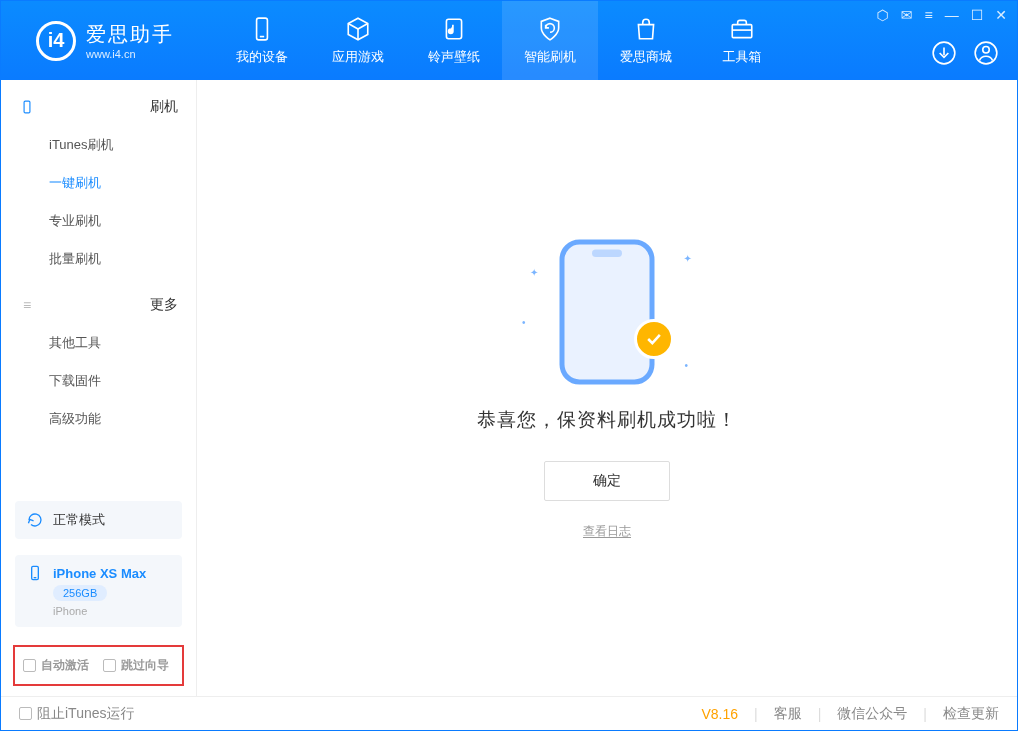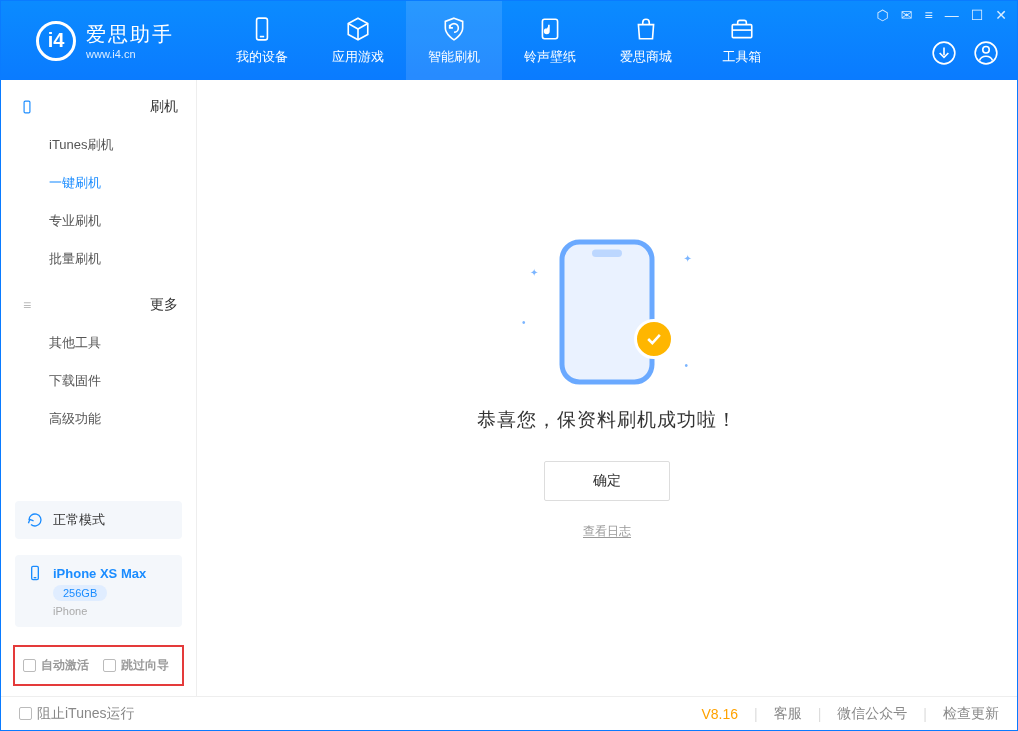--- a/index.html
+++ b/index.html
@@ -234,34 +234,34 @@
       <span>我的设备</span>
     </div>
     <div class="nav-tab">
       <svg viewBox="0 0 24 24" fill="none" stroke="#fff" stroke-width="1.5">
           <path d="M12 2 L21 7 L21 17 L12 22 L3 17 L3 7 Z"></path>
           <path d="M3 7 L12 12 L21 7"></path>
           <path d="M12 12 L12 22"></path>
         </svg>
       <span>应用游戏</span>
     </div>
+    <div class="nav-tab">
+      <svg viewBox="0 0 24 24" fill="none" stroke="#fff" stroke-width="1.5">
+          <rect x="5" y="3" width="14" height="18" rx="2"></rect>
+          <path d="M11 8 L11 14 A2 2 0 1 1 9 12" fill="#fff"></path>
+        </svg>
+      <span>铃声壁纸</span>
+    </div>
     <div class="nav-tab active">
       <svg viewBox="0 0 24 24" fill="none" stroke="#fff" stroke-width="1.5">
           <path d="M12 2 L20 5 V11 C20 17 12 22 12 22 C12 22 4 17 4 11 V5 Z"></path>
           <path d="M8 11 A4 4 0 1 1 12 15"></path>
           <polyline points="8 8 8 11 11 11"></polyline>
         </svg>
       <span>智能刷机</span>
-    </div>
-    <div class="nav-tab">
-      <svg viewBox="0 0 24 24" fill="none" stroke="#fff" stroke-width="1.5">
-          <rect x="5" y="3" width="14" height="18" rx="2"></rect>
-          <path d="M11 8 L11 14 A2 2 0 1 1 9 12" fill="#fff"></path>
-        </svg>
-      <span>铃声壁纸</span>
     </div>
     <div class="nav-tab">
       <svg viewBox="0 0 24 24" fill="none" stroke="#fff" stroke-width="1.5">
           <path d="M5 8 H19 L18 21 H6 Z"></path>
           <path d="M9 8 V6 a3 3 0 0 1 6 0 V8"></path>
         </svg>
       <span>爱思商城</span>
     </div>
     <div class="nav-tab">
       <svg viewBox="0 0 24 24" fill="none" stroke="#fff" stroke-width="1.5">

